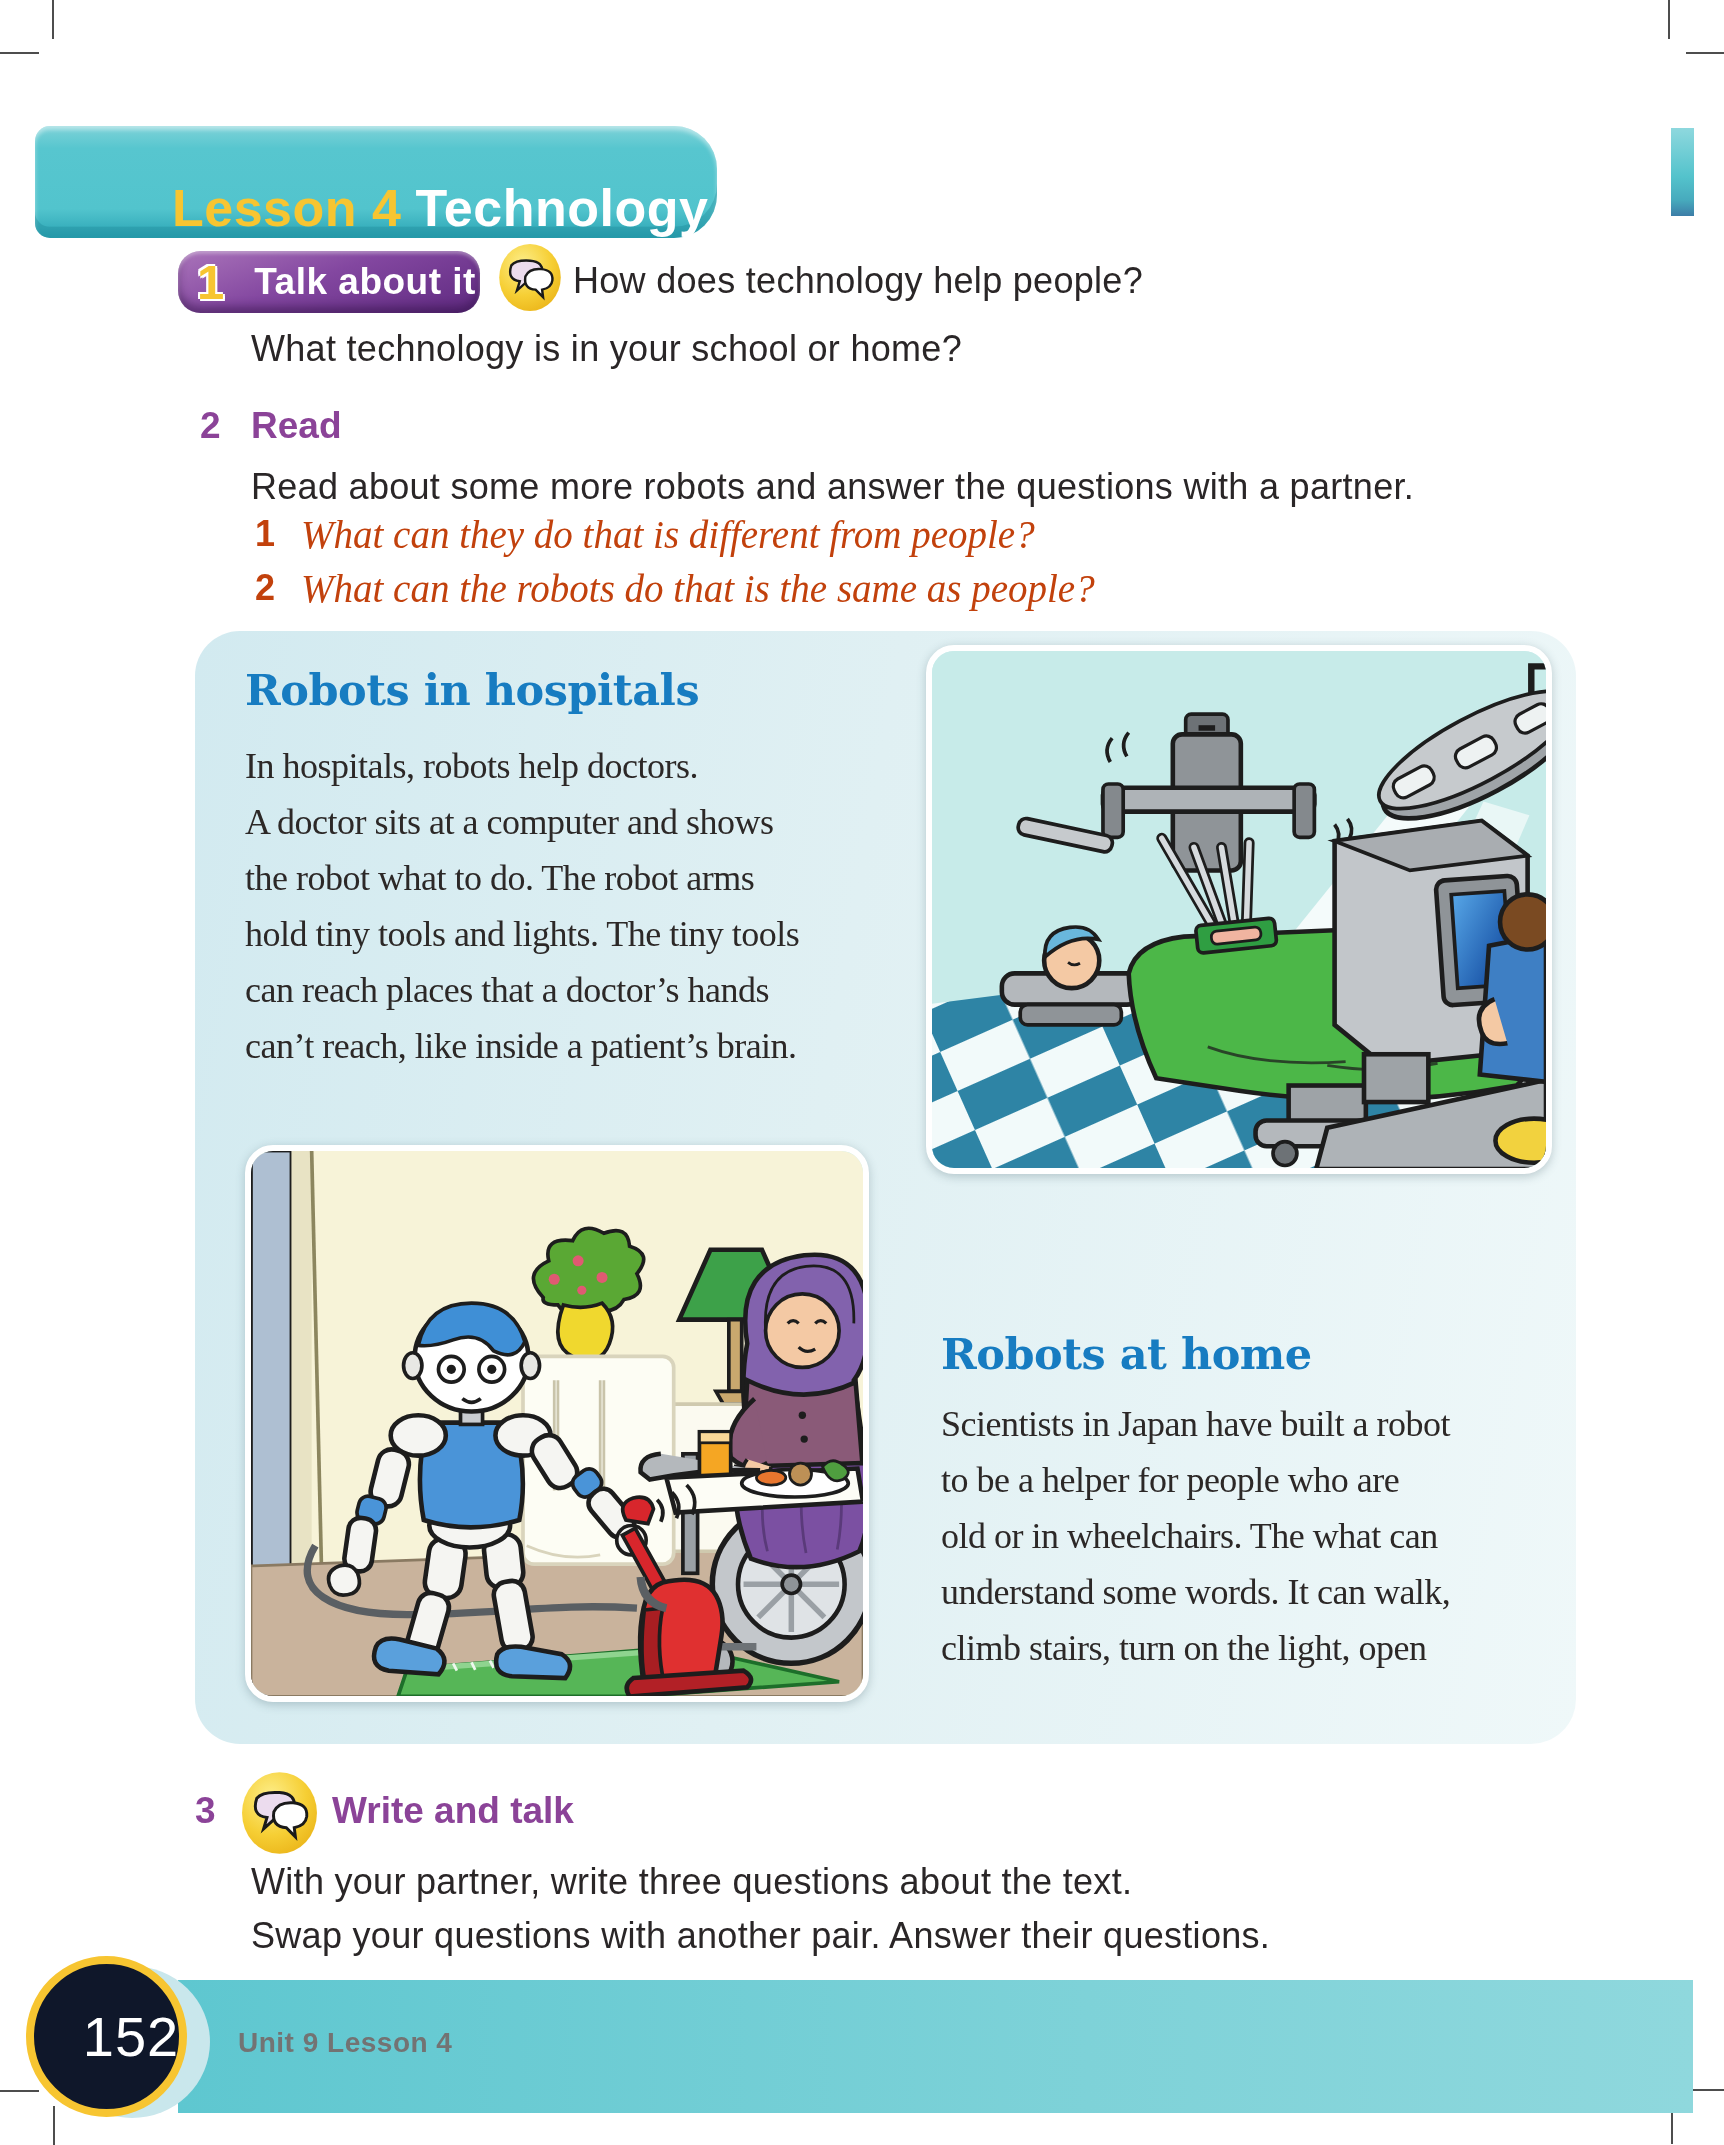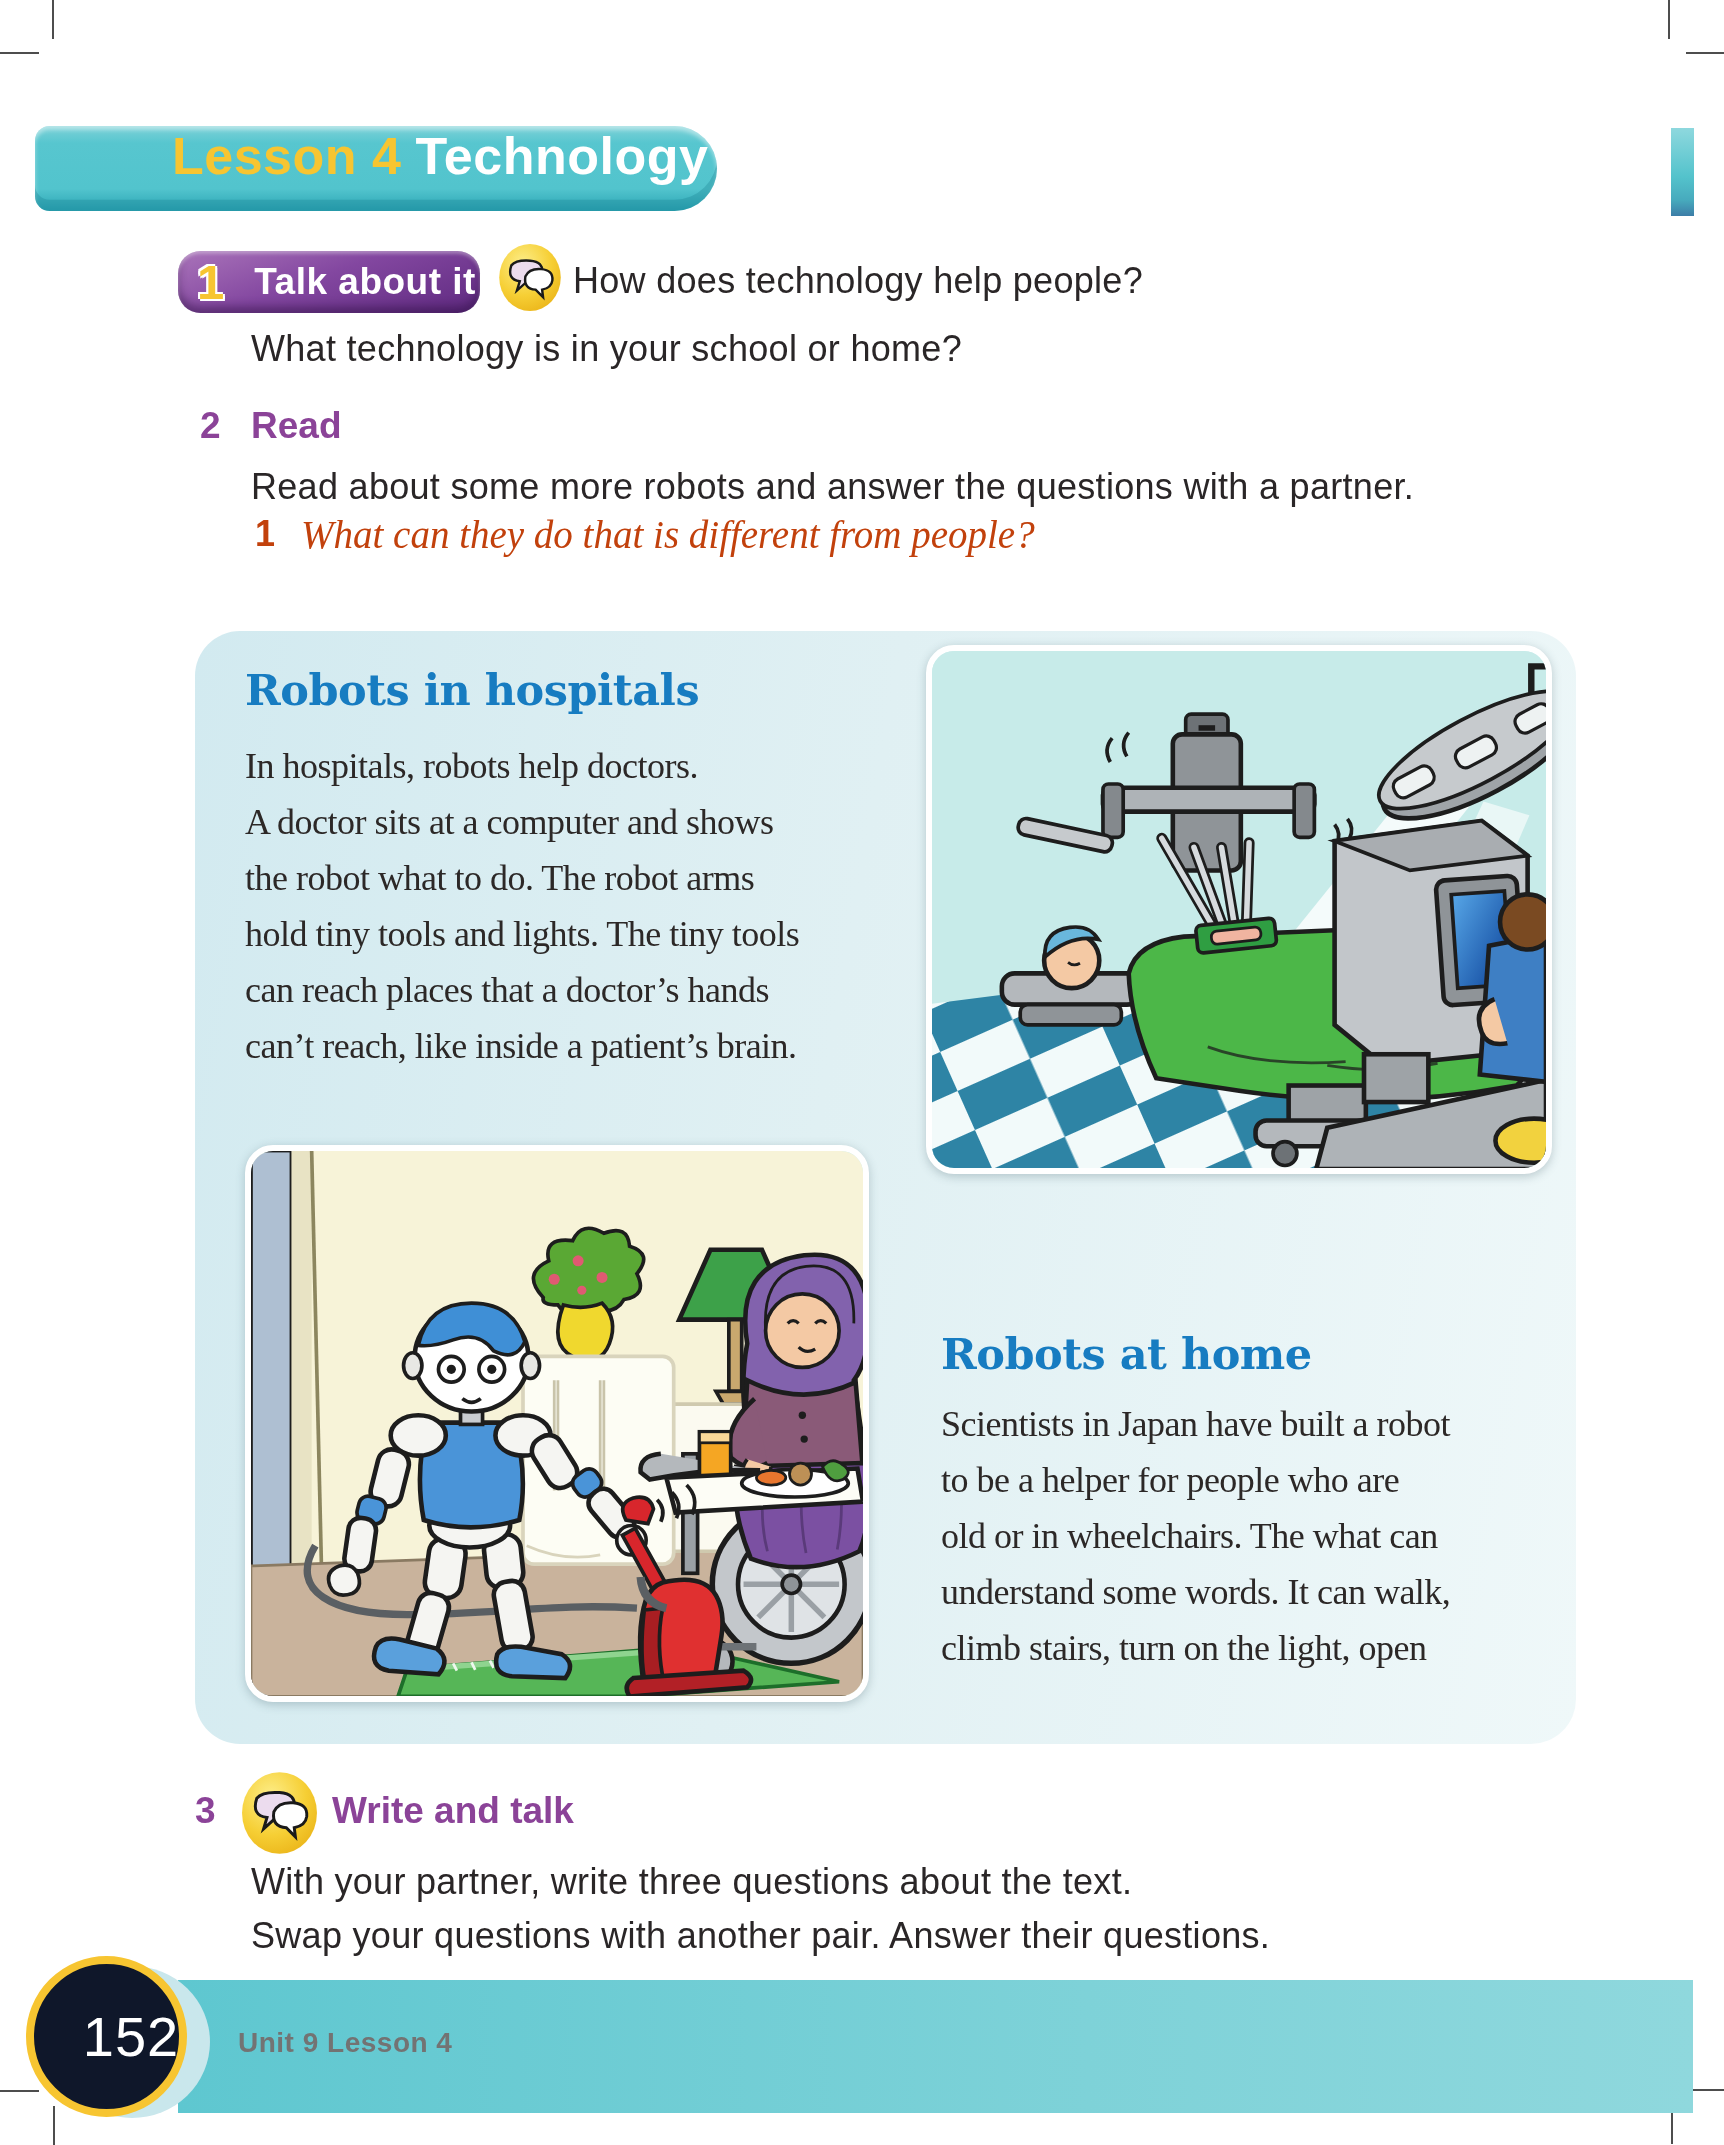--- a/index.html
+++ b/index.html
@@ -10,25 +10,25 @@
   
   .crop{position:absolute;background:#4d4d4d}
   .crop.h{height:1.9px;width:39px}
   .crop.v{width:1.9px;height:39px}
   .c1v{left:52px;top:0}.c1h{left:0;top:52px}
   .c2v{left:1668px;top:0}.c2h{left:1686px;top:52px}
   .c3h{left:0;top:2090px}.c3v{left:53px;top:2106px}
   .c4h{left:1686px;top:2089px}.c4v{left:1671px;top:2105px}
 
   
-  .banner{position:absolute;left:35px;top:126px;width:682px;height:85px;
+  .banner{position:absolute;left:35px;top:126px;width:682px;height:112px;
     background:linear-gradient(180deg,#7ed2d8 0%,#57c6cf 20%,#52c4cd 74%,#2aa4b4 100%);
     border-radius:15px 43px 43px 15px;
     box-shadow:inset 0 -11.2px 0 rgba(23,125,143,.30), inset 0 3.7px 4.7px rgba(255,255,255,.45);
-    display:flex;align-items:flex-start;padding-left:137px;
+    display:flex;align-items:flex-end;padding-left:137px;
     font-size:52px;font-weight:bold;letter-spacing:0.5px;white-space:nowrap}
   .banner .lesson-label{color:#f7c531}
   .banner .lesson-title{color:#ffffff;margin-left:14px}
   .side-tab{position:absolute;left:1671px;top:128px;width:22.5px;height:88px;
     background:linear-gradient(180deg,#8ed8de 0%,#54c3cc 55%,#47aabd 82%,#3c7da7 100%)}
 
   
   .badge1{position:absolute;left:178px;top:251px;width:302px;height:62px;border-radius:22.5px;
     background:linear-gradient(160deg,#aa74ba 0%,#8347a0 45%,#5f2a80 100%);
     box-shadow:inset 0 2.8px 3.7px rgba(255,255,255,.35), inset 0 -6.6px 9.4px rgba(40,10,60,.45);
@@ -131,20 +131,21 @@
       <path d="M29,36 q-2,13 11,14 l8,8 -1,-8 q10,-2 11,-10 q1,-11 -12,-12 q-13,-1 -17,8 z" fill="#ffffff" stroke="#1a1a1a" stroke-width="2.6"></path>
     </svg>
   </div>
   <div class="sans-line" id="q1">How does technology help people?</div>
   <div class="sans-line" id="q2">What technology is in your school or home?</div>
 
   <div class="purple-h" id="h2num">2</div>
   <div class="purple-h" id="h2t">Read</div>
   <div class="sans-line" id="instr2">Read about some more robots and answer the questions with a partner.</div>
   <div class="rq" id="rq1"><span class="n">1</span><span>What can they do that is different from people?</span></div>
+  <div class="rq" id="rq2"><span class="n">2</span><span>What can the robots do that is the same as people?</span></div>
 
   <div class="readbox"></div>
 
   <div class="ptitle" id="p1title">Robots in hospitals</div>
   <div class="pbody" id="p1body">
     <div>In hospitals, robots help doctors.</div>
     <div>A doctor sits at a computer and shows</div>
     <div>the robot what to do. The robot arms</div>
     <div>hold tiny tools and lights. The tiny tools</div>
     <div>can reach places that a doctor’s hands</div>

